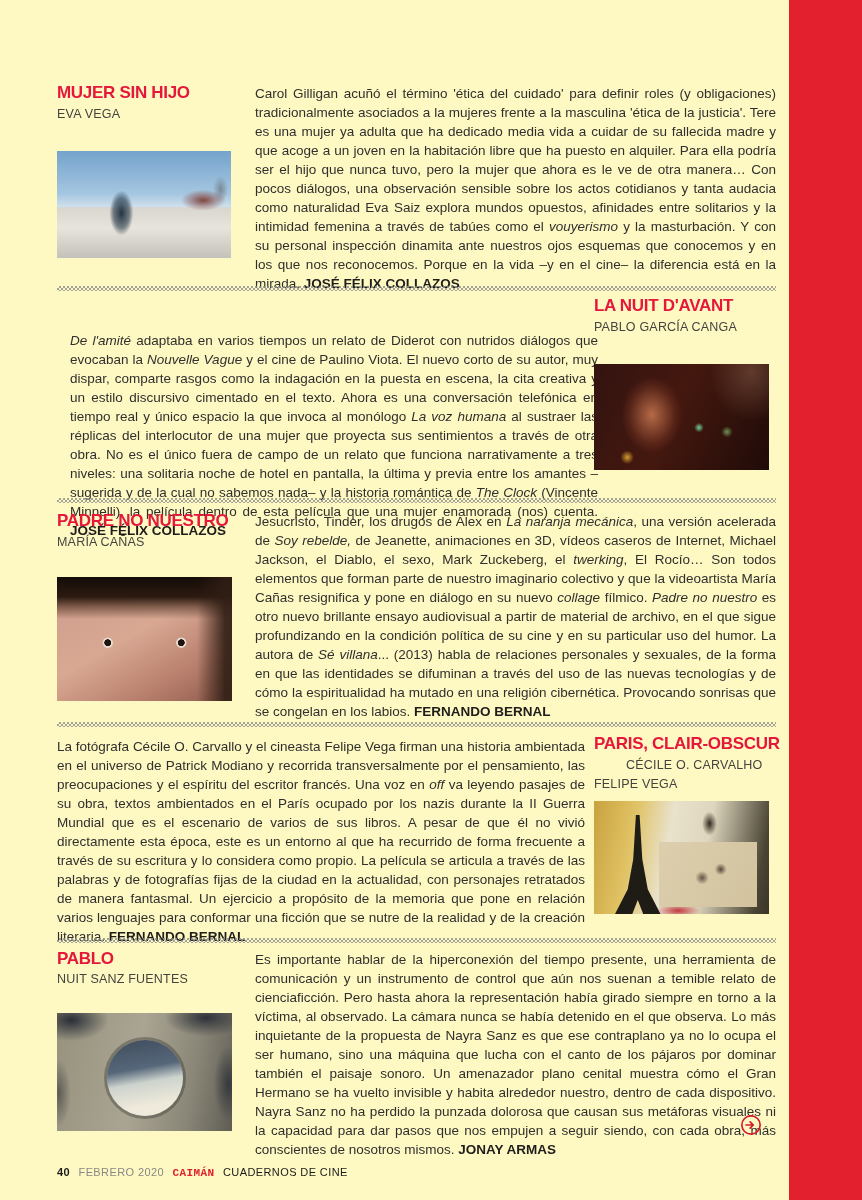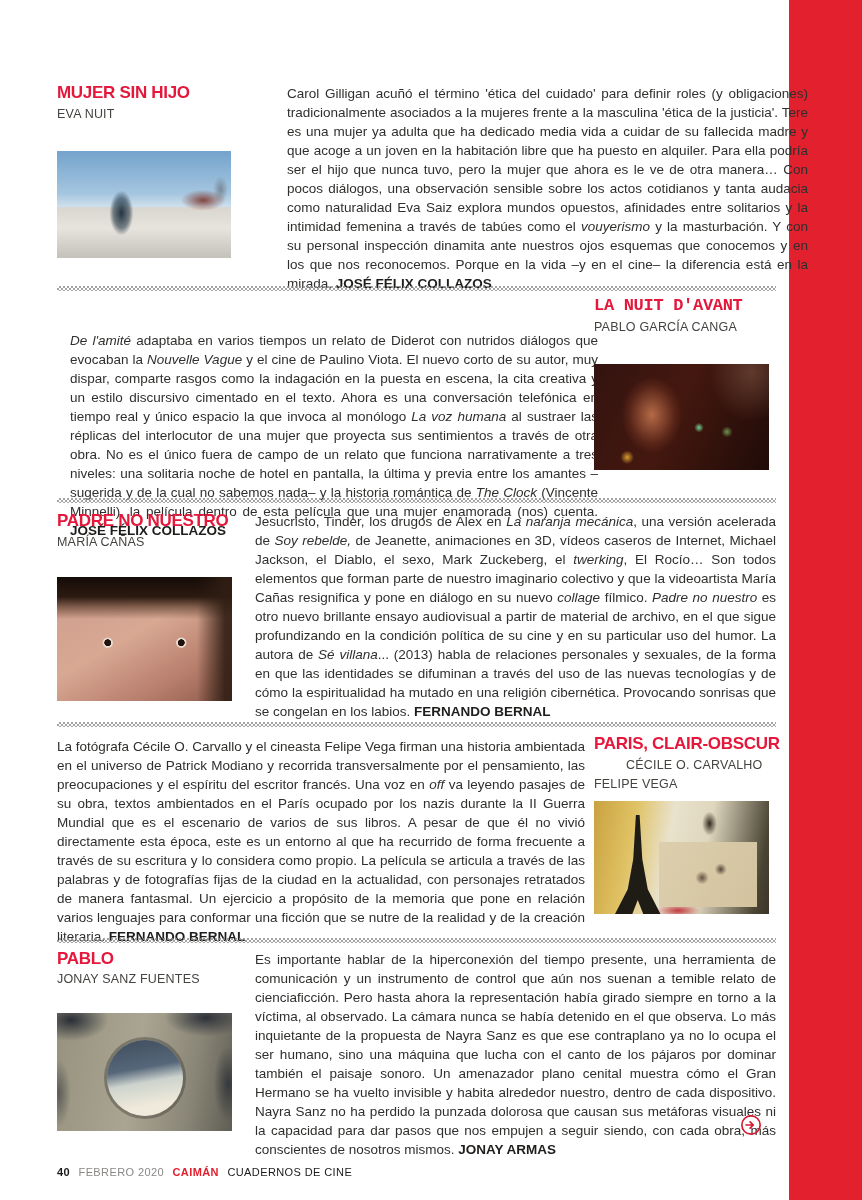--- a/index.html
+++ b/index.html
@@ -1,17 +1,17 @@
 <!DOCTYPE html>
 <html lang="es"><head>
 <meta charset="utf-8">
 <style>
   html,body{margin:0;padding:0;}
   body{font-family:"Liberation Sans", sans-serif; background:#e9e7e2;}
-  .page{position:relative; width:862px; height:1200px; background:#ffffff; overflow:hidden;
+  .page{position:relative; width:862px; height:1200px; background:#fef9c3; overflow:hidden;
         box-shadow:0 0 6px rgba(0,0,0,.2);}
   .red-bar{position:absolute; left:789px; top:0; width:73px; height:1200px; background:#e2202e;}
 
   .title{position:absolute; margin:0; font-size:17px; font-weight:bold; color:#e5173b;
          letter-spacing:-0.3px; white-space:nowrap;}
   .author{position:absolute; font-size:12.5px; color:#45433f; letter-spacing:0.2px; white-space:nowrap;}
   .body-text{position:absolute; font-size:13.5px; line-height:19px; color:#302f2d;
              text-align:justify; hyphens:auto; -webkit-hyphens:auto;}
   .body-text b{font-weight:bold; color:#1e1d1b;}
   .body-text i{font-style:italic;}
@@ -77,47 +77,47 @@
       background:linear-gradient(170deg, #3f4c5c 0%, #56677a 38%, #cdd3cd 55%, #efeadb 82%);
       box-shadow:0 0 0 3px rgba(40,40,40,.35);}
 
   .continue-arrow{position:absolute; left:740px; top:1114px; width:22px; height:22px;}
 
   .footer{position:absolute; left:57px; top:1166px; font-size:11px; letter-spacing:0.4px;
           white-space:nowrap;}
   .footer span{margin-right:5px;}
   .fo-num{font-weight:bold; color:#1a1a1a;}
   .fo-issue{color:#8a8886;}
-  .fo-brand{font-weight:bold; color:#e2202e;}
+  .fo-brand{font-weight:bold; color:#e2202e;font-family:Liberation Mono, monospace;}
   .fo-rest{font-weight:normal; color:#1a1a1a;}
 
   
   #t1{left:57px; top:83px;}  #a1{left:57px; top:107px;}
-  #b1{left:255px; top:84px; width:521px;margin-left:32px;}
+  #b1{left:255px; top:84px; width:521px;}
   #d1{top:286px;}
   #b2{left:70px; top:299px; width:528px;margin-top:32px;}
-  #t2{left:594px; top:296px;font-family:Liberation Mono, monospace;} #a2{left:594px; top:320px;}
+  #t2{left:594px; top:296px;} #a2{left:594px; top:320px;}
   #d2{top:498px;}
   #t3{left:57px; top:511px;} #a3{left:57px; top:535px;}
   #b3{left:255px; top:512px; width:521px;}
   #d3{top:722px;}
   #b4{left:57px; top:737px; width:528px;}
   #t4{left:594px; top:734px; font-size:17px;} #a4{left:594px; top:758px;margin-left:32px;} #a4b{left:594px; top:777px;}
   #d4{top:938px;}
   #t5{left:57px; top:949px;} #a5{left:57px; top:972px;}
   #b5{left:255px; top:950px; width:521px;}
 </style>
 </head>
 <body>
 
 <div class="page">
   <div class="red-bar"></div>
 
   <h2 class="title" id="t1">MUJER SIN HIJO</h2>
-  <div class="author" id="a1">EVA NUIT</div>
+  <div class="author" id="a1">EVA VEGA</div>
   <div class="photo p1"></div>
   <div class="body-text" id="b1"><span>Carol Gilligan acuñó el término 'ética del cuidado' para definir roles (y obligaciones) tradicionalmente asociados a la mujeres frente a la masculina  'ética de la justicia'. Tere es una mujer ya adulta que ha dedicado media vida a cuidar de su fallecida madre y que acoge a un joven en la habitación libre que ha puesto en alquiler. Para ella podría ser el hijo que nunca tuvo, pero la mujer que ahora es le ve de otra manera… Con pocos diálogos, una observación sensible sobre los actos cotidianos y tanta audacia como naturalidad Eva Saiz explora mundos opuestos, afinidades entre solitarios y la intimidad femenina a través de tabúes como el </span><i>vouyerismo</i><span> y la masturbación. Y con su personal inspección dinamita ante nuestros ojos esquemas que conocemos y en los que nos reconocemos. Porque en la vida –y en el cine– la diferencia está en la mirada. </span><b>JOSÉ FÉLIX COLLAZOS</b></div>
 
   <div class="divider" id="d1"></div>
 
   <div class="body-text" id="b2"><i>De l'amité</i><span> adaptaba en varios tiempos un relato de Diderot con nutridos diálogos que evocaban la </span><i>Nouvelle Vague</i><span> y el cine de Paulino Viota. El nuevo corto de su autor, muy dispar, comparte rasgos como la indagación en la puesta en escena, la cita creativa y un estilo discursivo cimentado en el texto. Ahora es una conversación telefónica en tiempo real y único espacio la que invoca al monólogo </span><i>La voz humana</i><span> al sustraer las réplicas del interlocutor de una mujer que proyecta sus sentimientos a través de otra obra. No es el único fuera de campo de un relato que funciona narrativamente a tres niveles: una solitaria noche de hotel en pantalla, la última y previa entre los amantes –sugerida y de la cual no sabemos nada– y la historia romántica de </span><i>The Clock</i><span> (Vincente Minnelli), la película dentro de esta película que una mujer enamorada (nos) cuenta. </span><b>JOSÉ FÉLIX COLLAZOS</b></div>
   <h2 class="title" id="t2">LA NUIT D'AVANT</h2>
   <div class="author" id="a2">PABLO GARCÍA CANGA</div>
   <div class="photo p2"></div>
 
@@ -135,21 +135,21 @@
   <div class="author" id="a4">CÉCILE O. CARVALHO</div>
   <div class="author" id="a4b">FELIPE VEGA</div>
   <div class="photo p4">
     <span class="tower"></span>
     <span class="photo-card"></span>
   </div>
 
   <div class="divider" id="d4"></div>
 
   <h2 class="title" id="t5">PABLO</h2>
-  <div class="author" id="a5">JONAY SANZ FUENTES</div>
+  <div class="author" id="a5">NUIT SANZ FUENTES</div>
   <div class="photo p5">
     <span class="lens-circle"></span>
   </div>
   <div class="body-text" id="b5"><span>Es importante hablar de la hiperconexión del tiempo presente, una herramienta de comunicación y un instrumento de control que aún nos suenan a temible relato de cienciaficción. Pero hasta ahora la representación había girado siempre en torno a la víctima, al observado. La cámara nunca se había detenido en el que observa. Lo más inquietante de la propuesta de Nayra Sanz es que ese contraplano ya no lo ocupa el ser humano, sino una máquina que lucha con el canto de los pájaros por dominar también el paisaje sonoro. Un amenazador plano cenital muestra cómo el Gran Hermano se ha vuelto invisible y habita alrededor nuestro, dentro de cada dispositivo. Nayra Sanz no ha perdido la punzada dolorosa que causan sus metáforas visuales ni la capacidad para dar pasos que nos empujen a seguir siendo, con cada obra, más conscientes de nosotros mismos. </span><b>JONAY ARMAS</b></div>
 
   <svg class="continue-arrow" viewBox="0 0 24 24">
     <circle cx="12" cy="12" r="10" fill="none" stroke="#d5182f" stroke-width="1.8"></circle>
     <path d="M6.5 12 H14 M11 8.5 L14.5 12 L11 15.5" fill="none" stroke="#d5182f" stroke-width="1.8" stroke-linecap="round" stroke-linejoin="round"></path>
   </svg>
 

